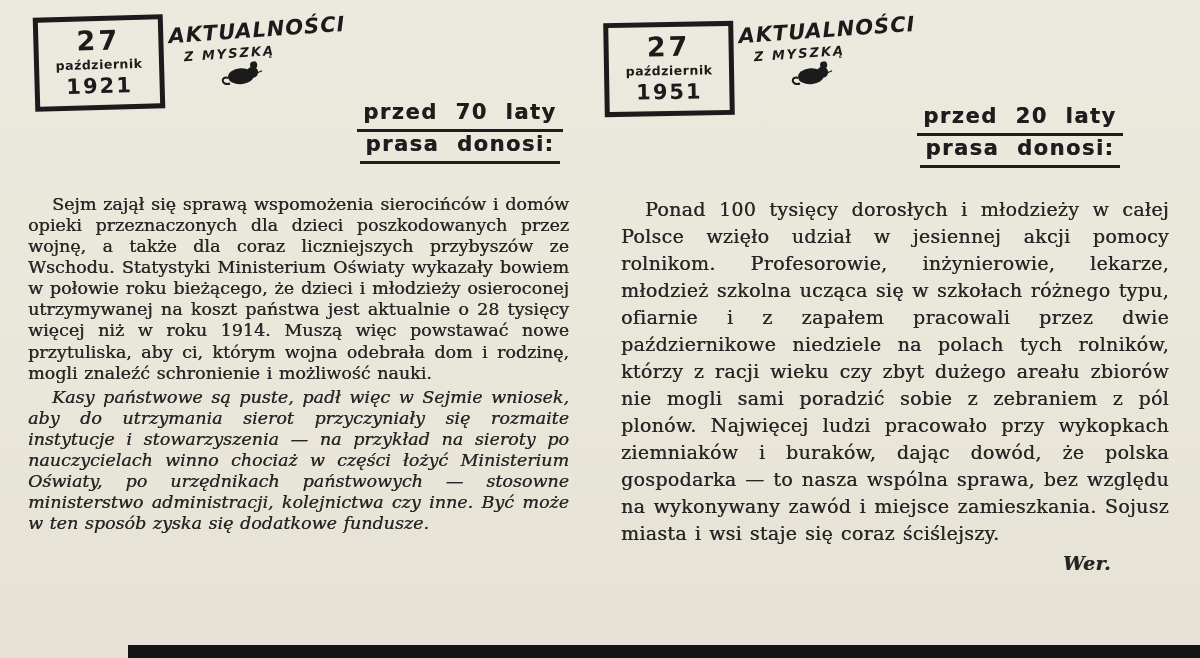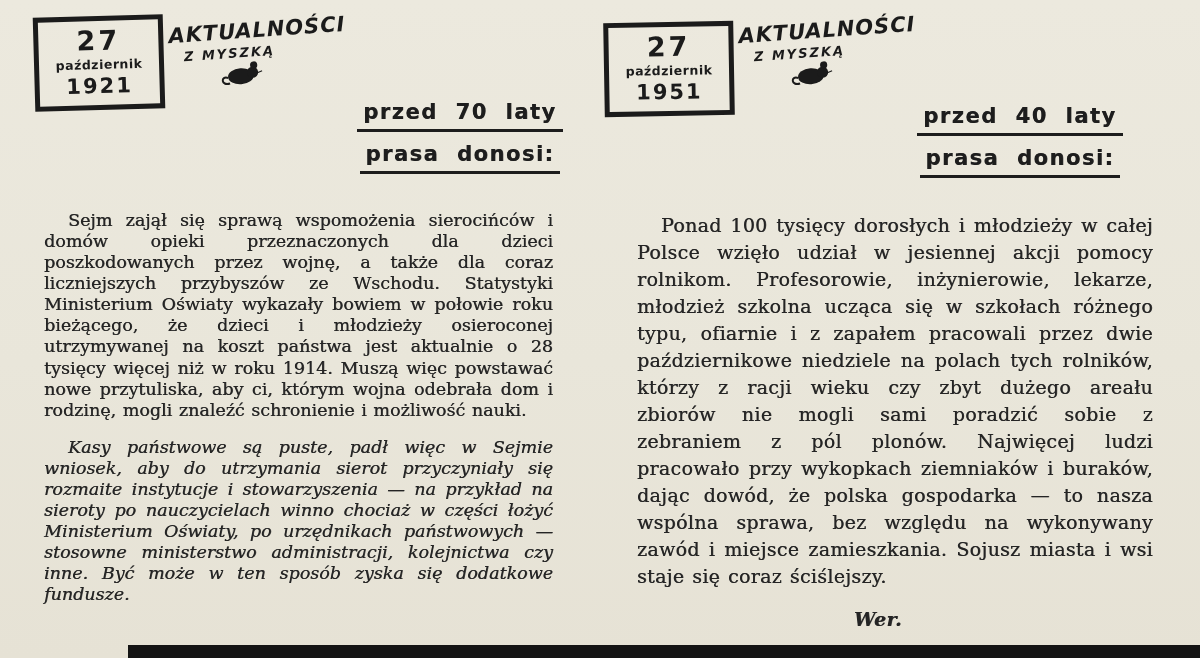--- a/index.html
+++ b/index.html
@@ -33,31 +33,31 @@
   .logo-sub   { font-size:13px; letter-spacing:2px; margin:3px 0 0 14px; }
   .logo-mouse { margin:-4px 0 0 46px; }
 
   
   .header { position:absolute; text-align:center; font-family:"DejaVu Sans", sans-serif; color:#1d1d1d; }
   .header-left  { left:345px; top:100px; width:230px; }
   .header-right { left:910px; top:104px; width:220px; }
   .h-line {
     display:inline-block; font-weight:bold; font-size:21px;
     letter-spacing:1.5px; word-spacing:9px;
-    border-bottom:3px solid #1d1d1d; padding:0 6px 5px; margin-bottom:10px;
+    border-bottom:3px solid #1d1d1d; padding:0 6px 5px; 
     text-shadow:0.4px 0 0 rgba(29,29,29,.8);
   }
 
   
   .body { position:absolute; text-align:justify; text-shadow:0.4px 0 0 rgba(36,36,36,.75); }
-  .body p { margin:16px; text-indent:24px; }
+  .body p { margin:0; text-indent:24px; }
   .body p + p { margin-top:3px;font-style:italic; }
   .body-left  { left:28px;  top:194px; width:541px; font-size:17.5px; line-height:1.205; word-spacing:1px; }
   .body-right { left:621px; top:196px; width:548px; font-size:19px;  line-height:1.42; letter-spacing:0.3px; word-spacing:1.5px; }
-  .signature  { text-align:center; font-weight:bold; font-size:19px; padding-right:58px; margin-top:2px; text-indent:0; }
+  .signature  { text-align:right; font-weight:bold; font-size:19px; padding-right:58px; margin-top:2px; text-indent:0; }
 
   
   .bottom-bar { position:absolute; left:128px; top:645px; width:1072px; height:13px; background:#141414; }
 </style>
 </head>
 <body>
 
 <div class="page">
 
   <div class="stamp stamp-left">
@@ -104,21 +104,21 @@
         <ellipse cx="28" cy="25" rx="16" ry="10" fill="#1b1b1b"></ellipse>
         <circle cx="43" cy="21" r="7" fill="#1b1b1b"></circle>
         <circle cx="45" cy="12" r="4.5" fill="#1b1b1b"></circle>
         <path d="M12 26 C 3 22, 2 36, 14 33" stroke="#1b1b1b" stroke-width="2.5" fill="none"></path>
         <path d="M49 22 l6 -2" stroke="#1b1b1b" stroke-width="1.5"></path>
       </svg>
     </div>
   </div>
 
   <div class="header header-right">
-    <span class="h-line">przed 40 laty</span><br>
+    <span class="h-line">przed 20 laty</span><br>
     <span class="h-line">prasa donosi:</span>
   </div>
 
   <div class="body body-right">
     <p>Ponad 100 tysięcy dorosłych i młodzieży w całej Polsce wzięło udział w jesiennej akcji pomocy rolnikom. Profesorowie, inżynierowie, lekarze, młodzież szkolna ucząca się w szkołach różnego typu, ofiarnie i z zapałem pracowali przez dwie październikowe niedziele na polach tych rolników, którzy z racji wieku czy zbyt dużego areału zbiorów nie mogli sami poradzić sobie z zebraniem z pól plonów. Najwięcej ludzi pracowało przy wykopkach ziemniaków i buraków, dając dowód, że polska gospodarka — to nasza wspólna sprawa, bez względu na wykonywany zawód i miejsce zamieszkania. Sojusz miasta i wsi staje się coraz ściślejszy.</p>
     <p class="signature">Wer.</p>
   </div>
 
   <div class="bottom-bar"></div>
 

